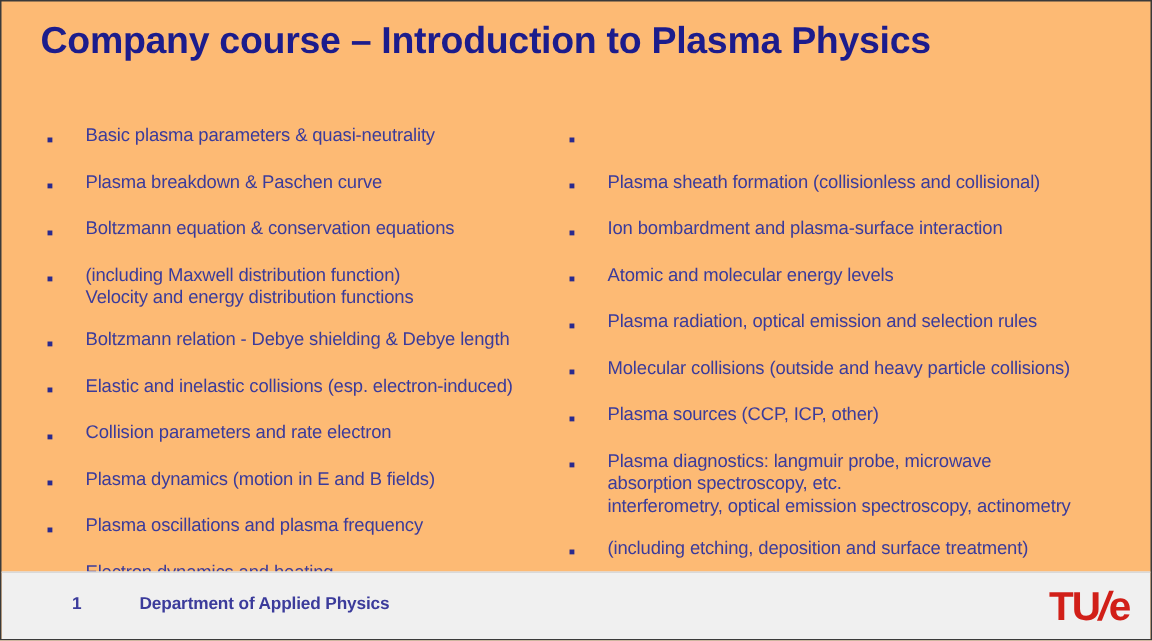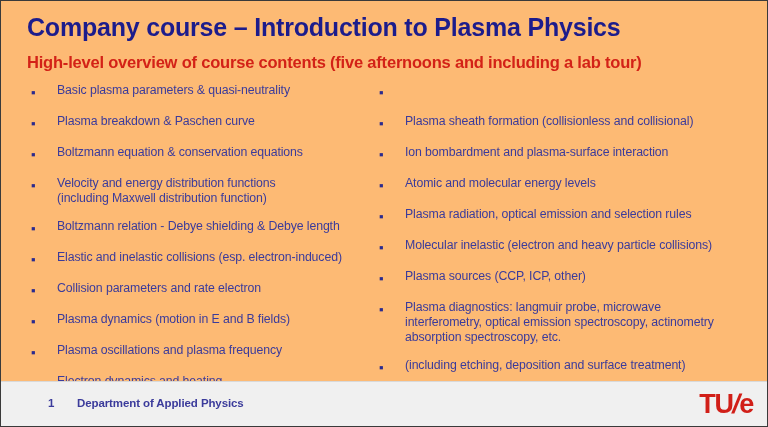--- a/index.html
+++ b/index.html
@@ -95,21 +95,21 @@
   .footer-page {
     position: absolute;
     left: 47px;
     top: 15px;
     font-size: 11.5px;
     font-weight: bold;
     color: #3b3b9b;
   }
   .footer-dept {
     position: absolute;
-    left: 76px;
+    left: 92px;
     top: 15px;
     font-size: 11.5px;
     font-weight: bold;
     color: #3b3b9b;
     letter-spacing: -0.1px;
     white-space: nowrap;
   }
   .logo {
     position: absolute;
     right: 14px;
@@ -126,21 +126,20 @@
     transform: skewX(-12deg);
     font-weight: bold;
   }
 </style>
 </head>
 <body>
 
 <div class="slide">
 
   <div class="title">Company course – Introduction to Plasma Physics</div>
-  <div class="subtitle">High-level overview of course contents (five afternoons and including a lab tour)</div>
 
   <div class="columns">
     <div class="col col-left">
         <div class="bullet-item">
           <span class="bullet-marker">▪</span>
           <span class="bullet-text">
             <span class="line">Basic plasma parameters &amp; quasi-neutrality</span>
           </span>
         </div>
         <div class="bullet-item">
@@ -151,22 +150,22 @@
         </div>
         <div class="bullet-item">
           <span class="bullet-marker">▪</span>
           <span class="bullet-text">
             <span class="line">Boltzmann equation &amp; conservation equations</span>
           </span>
         </div>
         <div class="bullet-item two-line">
           <span class="bullet-marker">▪</span>
           <span class="bullet-text">
+            <span class="line">(including Maxwell distribution function)</span>
             <span class="line">Velocity and energy distribution functions</span>
-            <span class="line">(including Maxwell distribution function)</span>
           </span>
         </div>
         <div class="bullet-item">
           <span class="bullet-marker">▪</span>
           <span class="bullet-text">
             <span class="line">Boltzmann relation - Debye shielding &amp; Debye length</span>
           </span>
         </div>
         <div class="bullet-item">
           <span class="bullet-marker">▪</span>
@@ -223,35 +222,35 @@
         </div>
         <div class="bullet-item">
           <span class="bullet-marker">▪</span>
           <span class="bullet-text">
             <span class="line">Plasma radiation, optical emission and selection rules</span>
           </span>
         </div>
         <div class="bullet-item">
           <span class="bullet-marker">▪</span>
           <span class="bullet-text">
-            <span class="line">Molecular inelastic (electron and heavy particle collisions)</span>
+            <span class="line">Molecular collisions (outside and heavy particle collisions)</span>
           </span>
         </div>
         <div class="bullet-item">
           <span class="bullet-marker">▪</span>
           <span class="bullet-text">
             <span class="line">Plasma sources (CCP, ICP, other)</span>
           </span>
         </div>
         <div class="bullet-item two-line">
           <span class="bullet-marker">▪</span>
           <span class="bullet-text">
             <span class="line">Plasma diagnostics: langmuir probe, microwave</span>
+            <span class="line">absorption spectroscopy, etc.</span>
             <span class="line">interferometry, optical emission spectroscopy, actinometry</span>
-            <span class="line">absorption spectroscopy, etc.</span>
           </span>
         </div>
         <div class="bullet-item two-line">
           <span class="bullet-marker">▪</span>
           <span class="bullet-text">
             <span class="line">(including etching, deposition and surface treatment)</span>
           </span>
         </div>
       </div>
   </div>

